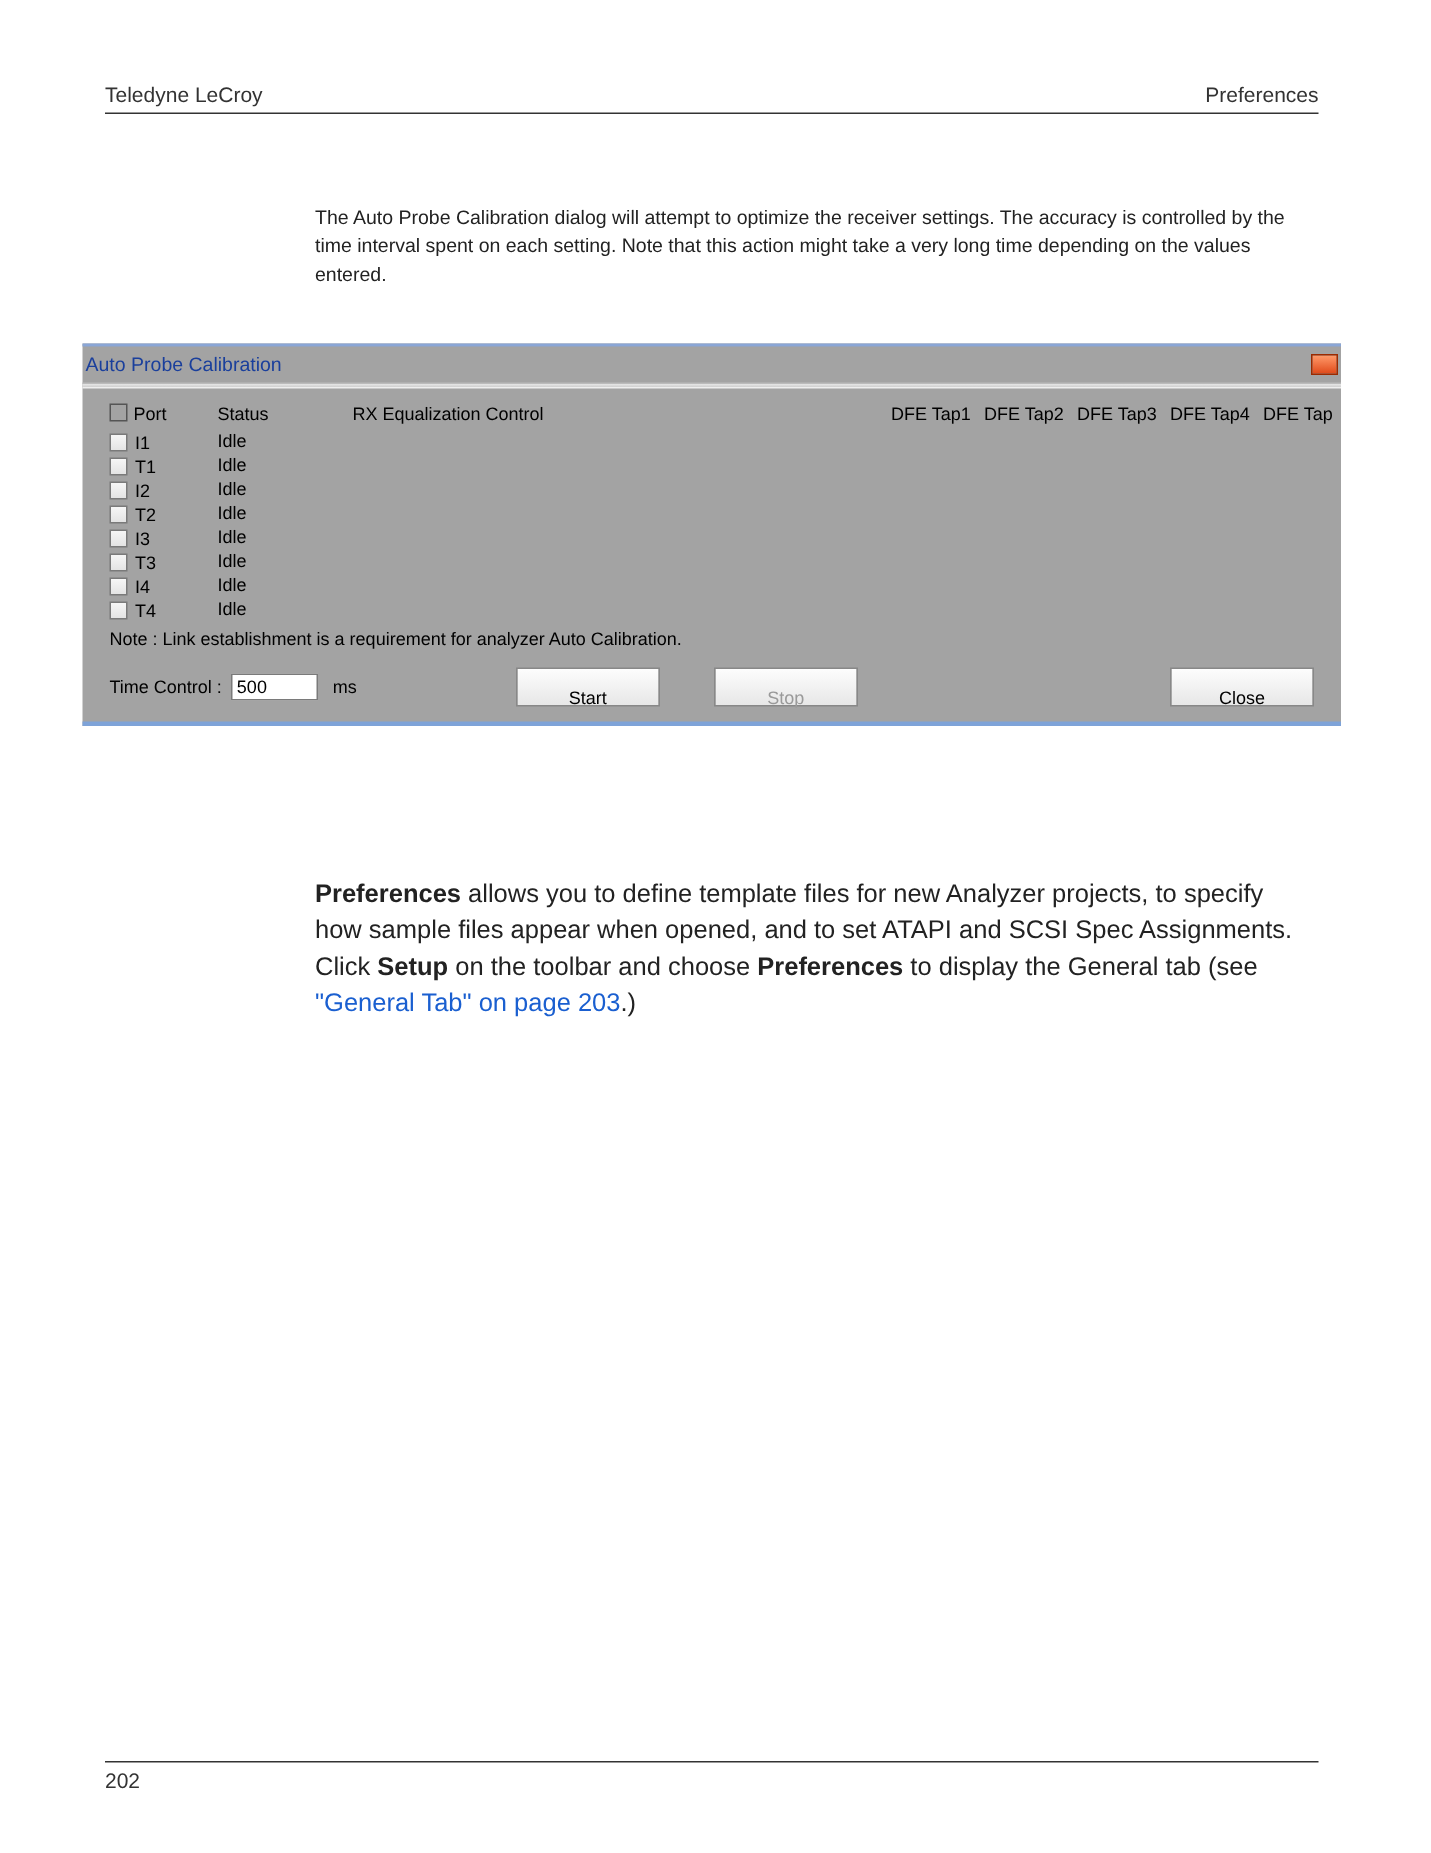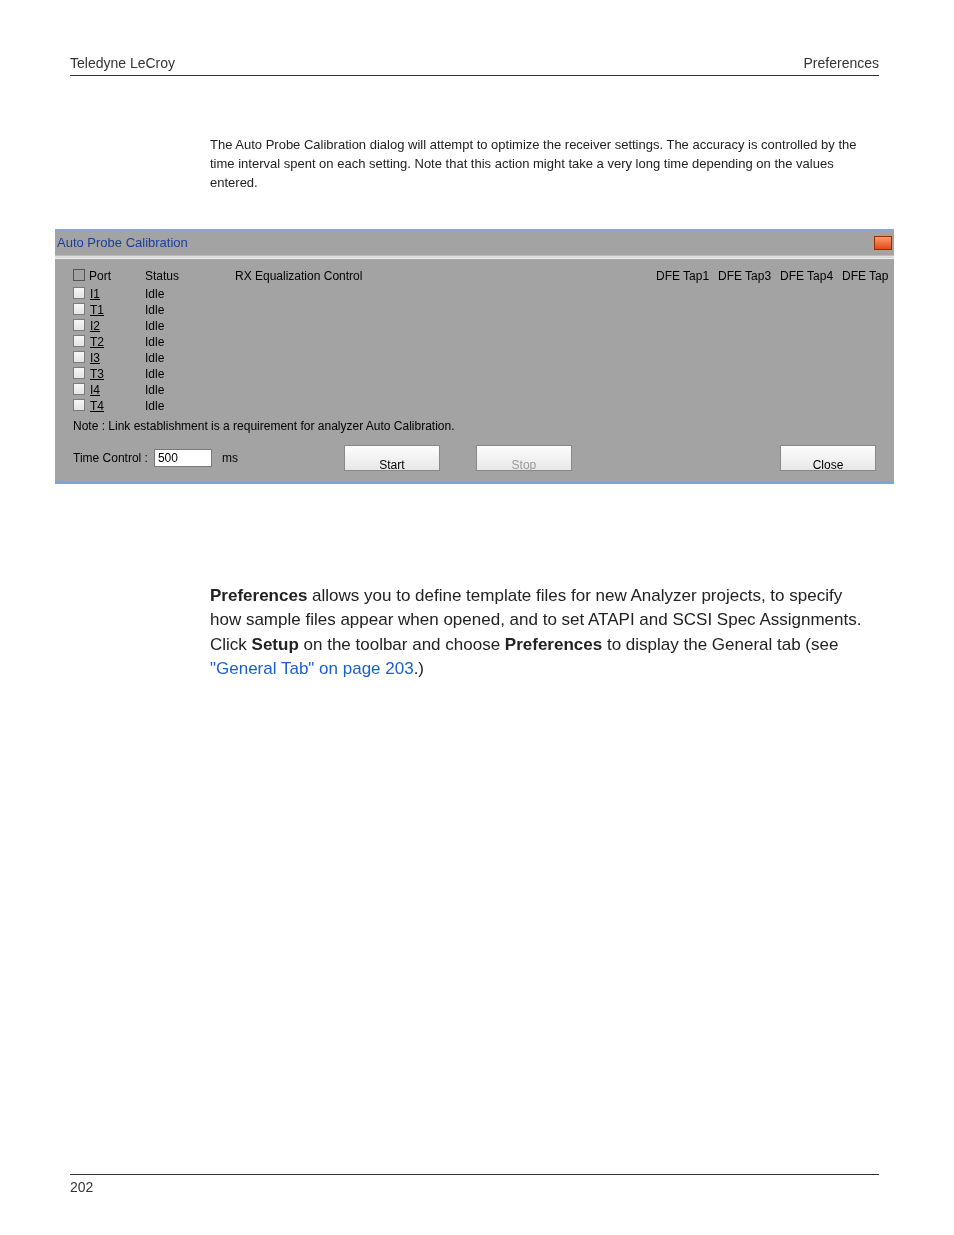--- a/index.html
+++ b/index.html
@@ -92,23 +92,23 @@
   }
   .port-head-check {
     display: inline-block;
     width: 10px; height: 10px;
     border: 1px solid #555;
     margin-right: 4px;
     vertical-align: -1px;
   }
   .port-row {
     display: flex;
+    align-items: center;
     height: 16px;
     font-size: 12px;
-    text-decoration: underline;
   }
   .row-check {
     width: 10px; height: 10px;
     border: 1px solid #7a7a7a;
     background: linear-gradient(#f6f6f6, #e4e4e4);
     margin-right: 5px;
   }
   .status-row { height: 16px; font-size: 12px; }
 
   .dialog-note {
@@ -234,20 +234,23 @@
         <div class="status-row">Idle</div>
         <div class="status-row">Idle</div>
       </div>
 
       <div class="col-rx">
         <div class="col-head">RX Equalization Control</div>
       </div>
 
       <div class="col-dfe">
           <div class="col-head">DFE Tap1</div>
+        </div>
+      <div class="col-dfe">
+          <div class="col-head">DFE Tap2</div>
         </div>
       <div class="col-dfe">
           <div class="col-head">DFE Tap3</div>
         </div>
       <div class="col-dfe">
           <div class="col-head">DFE Tap4</div>
         </div>
       <div class="col-dfe" style="width:46px">
           <div class="col-head">DFE Tap</div>
         </div>

